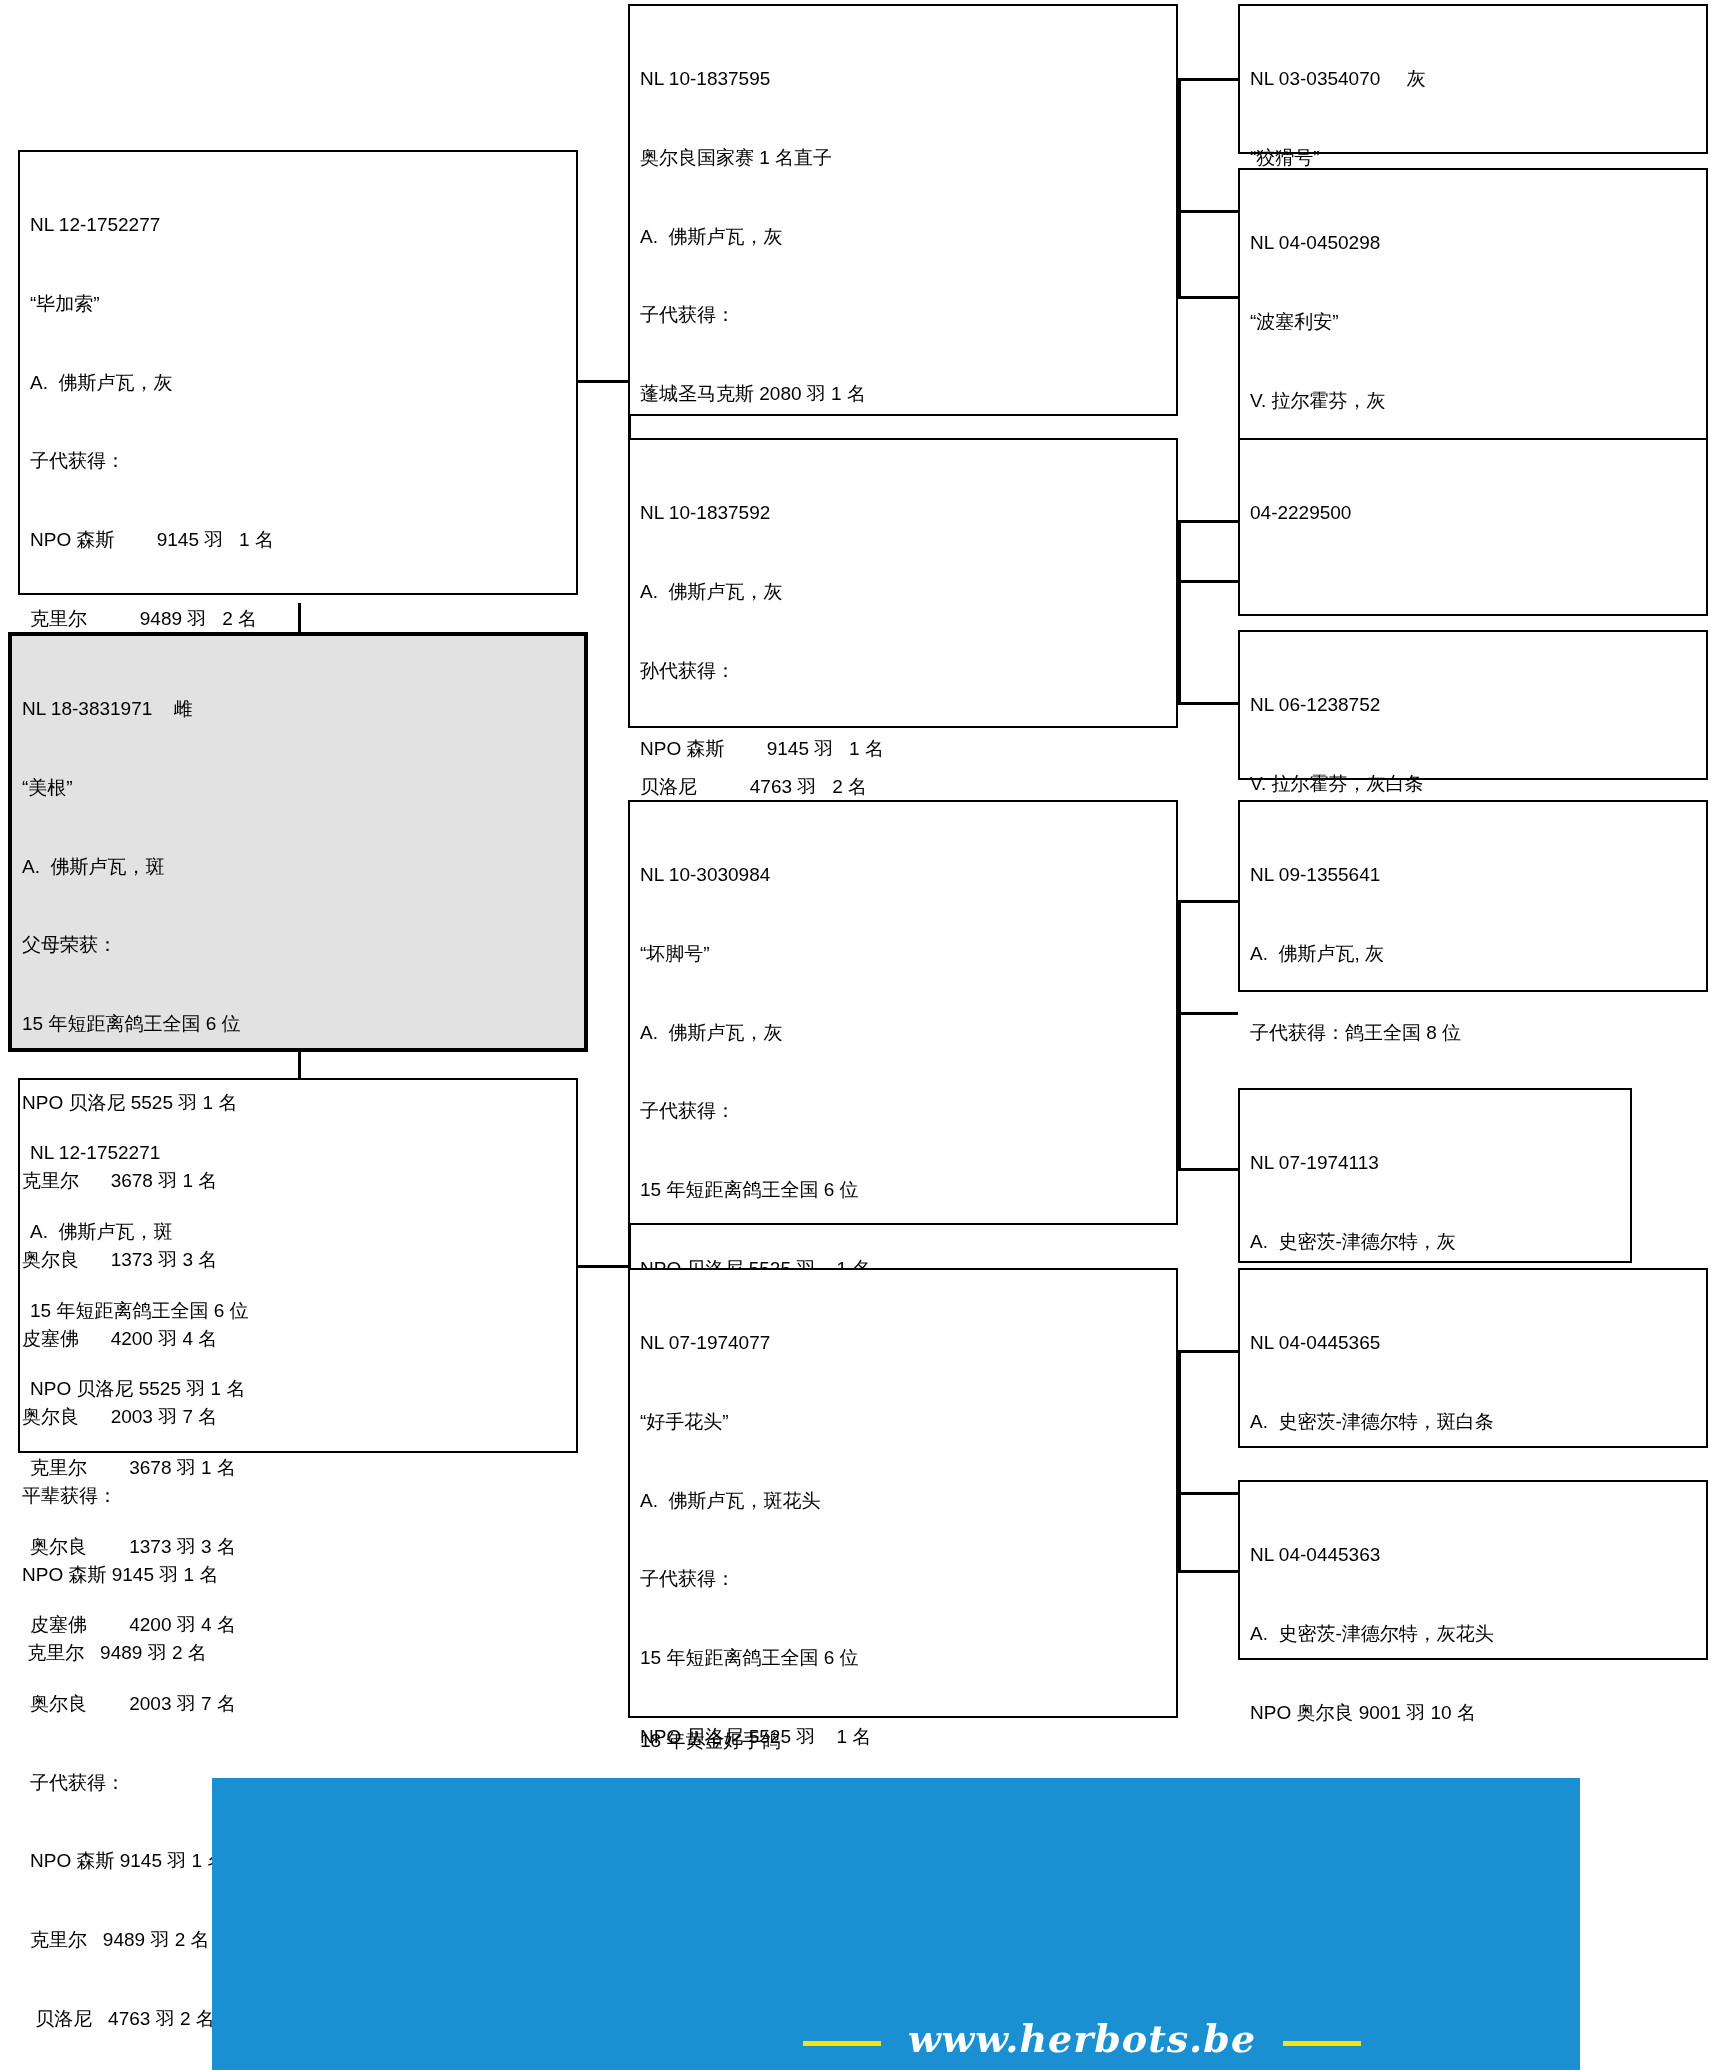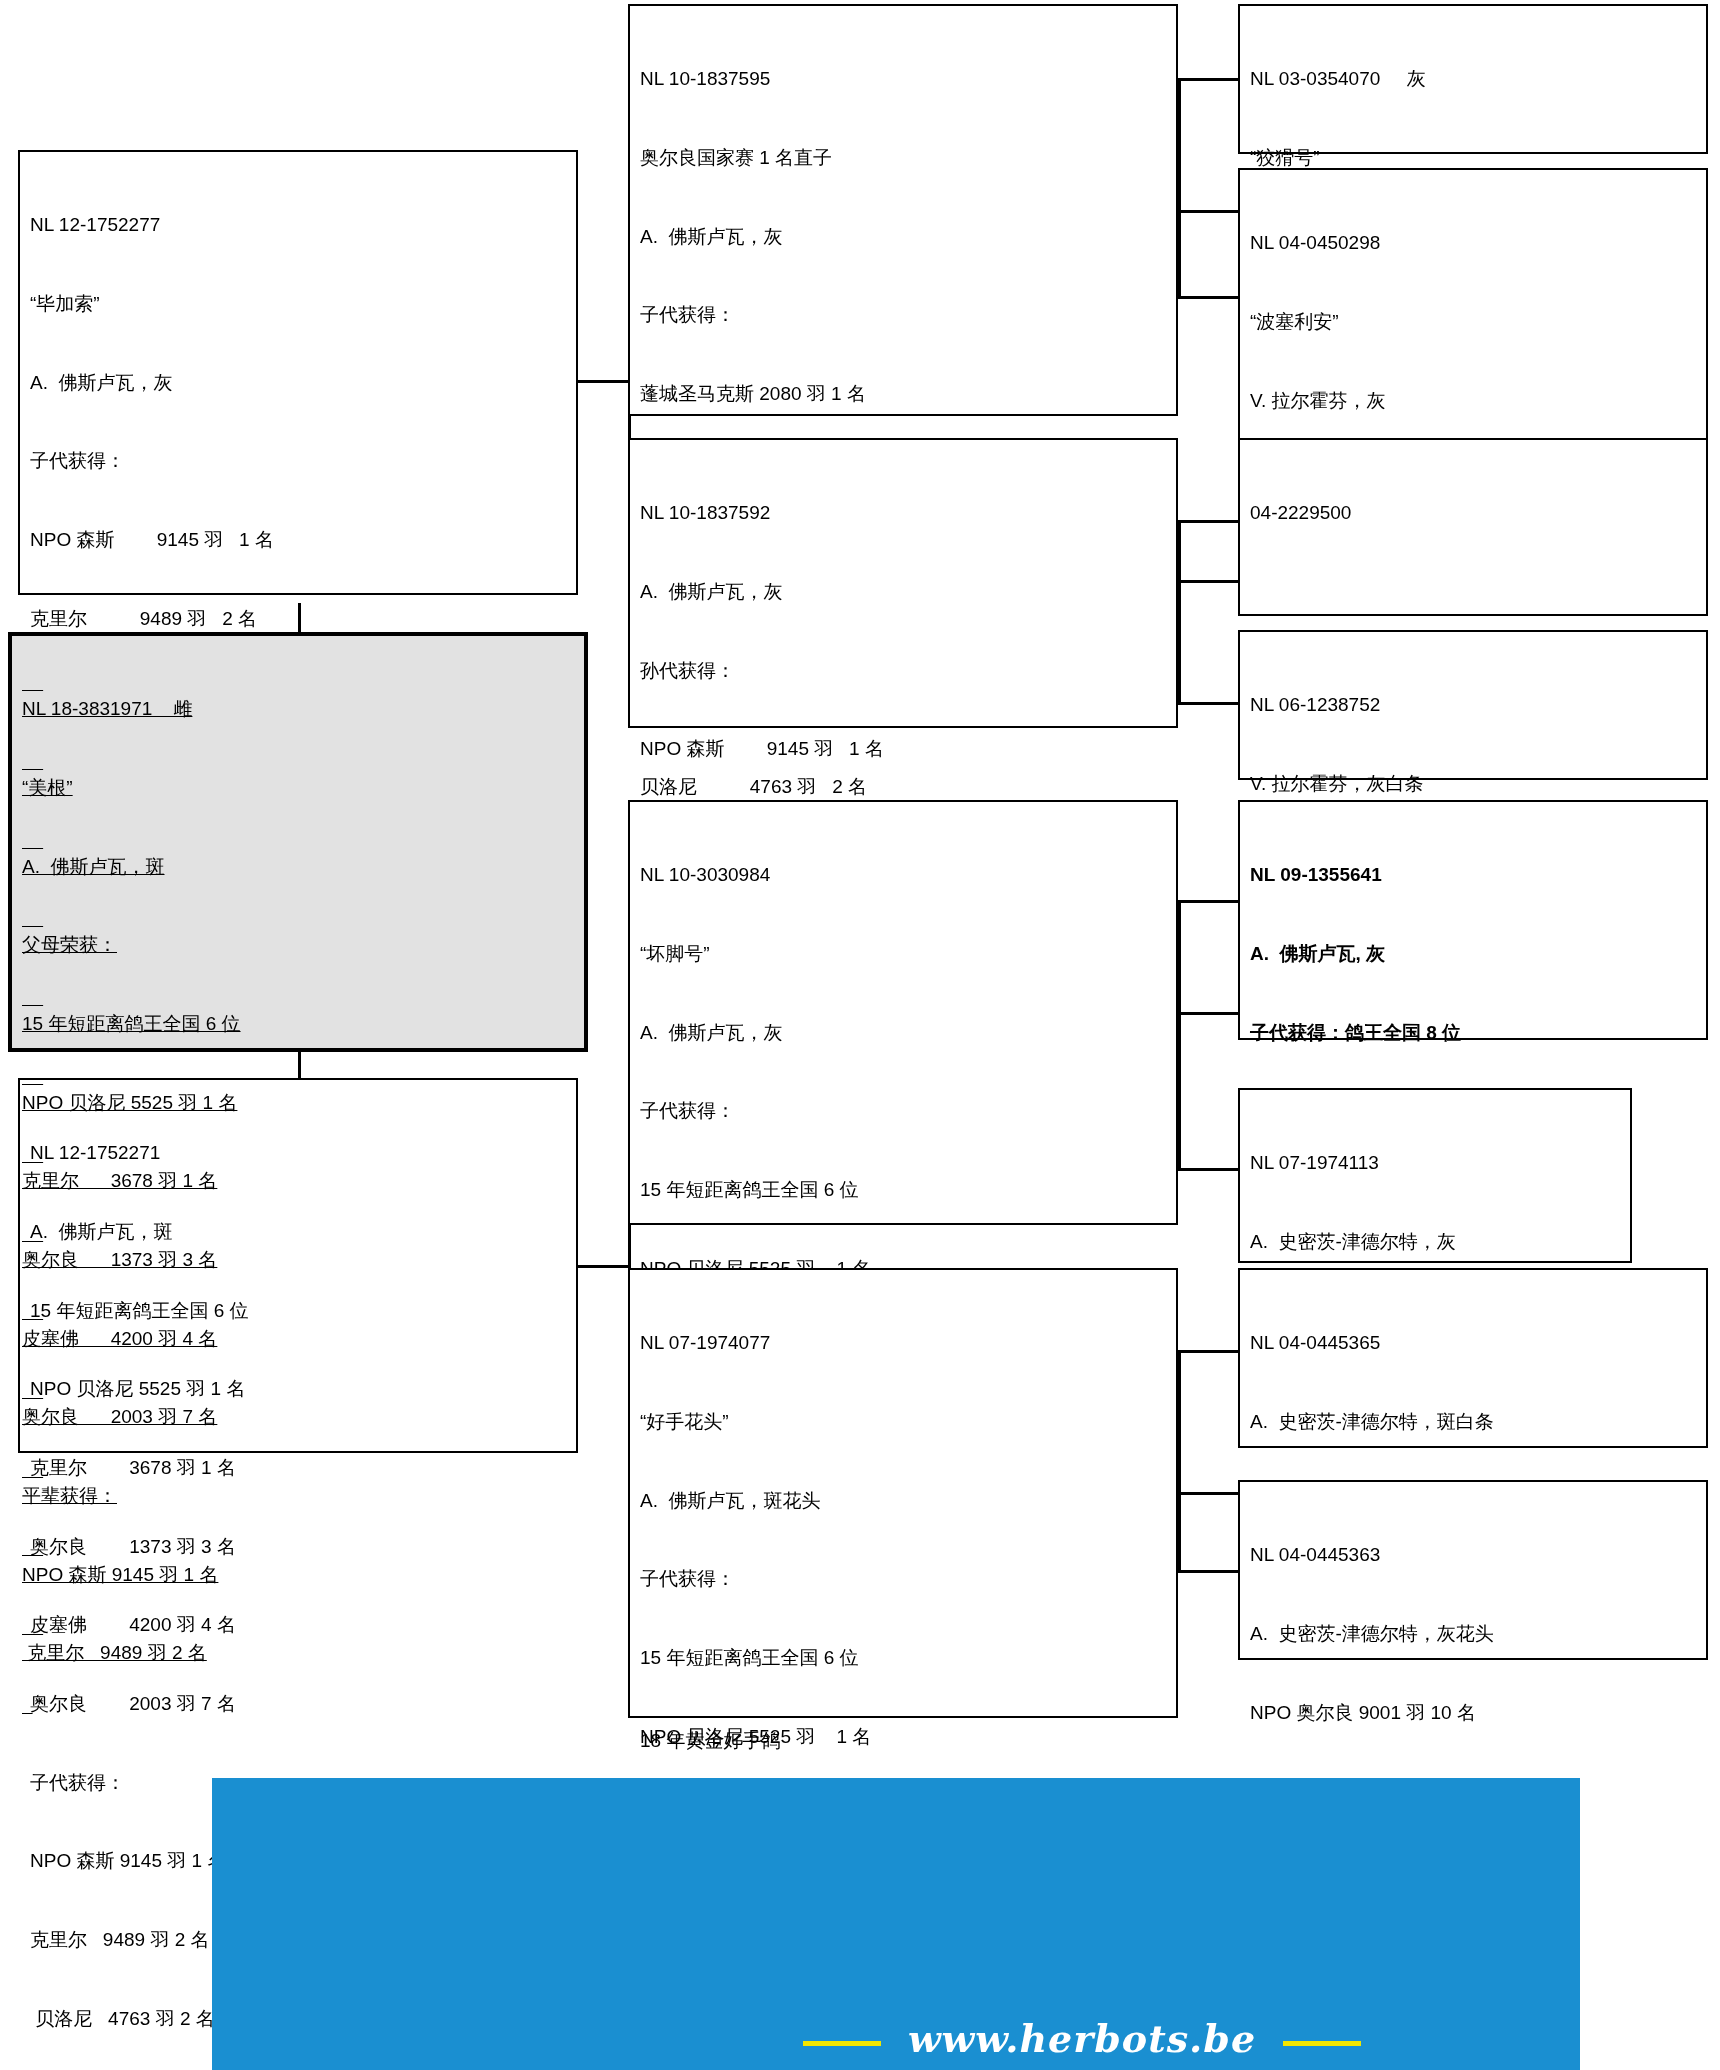--- a/index.html
+++ b/index.html
@@ -32,33 +32,33 @@
     border:4px solid #000;
     z-index:5;
   }
   .box .ln { display:block; }
   .conn {
     position:absolute;
     background:#000;
   }
   
   #b-sire      { left:18px;  top:150px;  width:560px; height:445px; }
-  #b-subject   { left:8px;   top:632px;  width:580px; height:420px;text-decoration:underline; }
+  #b-subject   { left:8px;   top:632px;  width:580px; height:420px; }
   #b-dam       { left:18px;  top:1078px; width:560px; height:375px; }
   
   #b-gs1 { left:628px; top:4px;    width:550px; height:412px; }
   #b-gs2 { left:628px; top:438px;  width:550px; height:290px; }
   #b-gd1 { left:628px; top:800px;  width:550px; height:425px; }
   #b-gd2 { left:628px; top:1268px; width:550px; height:450px; }
   
   #b-gg1 { left:1238px; top:4px;    width:470px; height:150px; }
   #b-gg2 { left:1238px; top:168px;  width:470px; height:298px; }
   #b-gg3 { left:1238px; top:438px;  width:470px; height:178px; }
   #b-gg4 { left:1238px; top:630px;  width:470px; height:150px; }
-  #b-gg5 { left:1238px; top:800px;  width:470px; height:240px;font-weight:bold; }
+  #b-gg5 { left:1238px; top:800px;  width:470px; height:192px; }
   #b-gg6 { left:1238px; top:1088px; width:394px; height:175px; }
   #b-gg7 { left:1238px; top:1268px; width:470px; height:180px; }
   #b-gg8 { left:1238px; top:1480px; width:470px; height:180px; }
 
   
   .footer {
     position:absolute;
     left:212px; top:1778px;
     width:1368px; height:292px;
     background:#1a8fd1;

